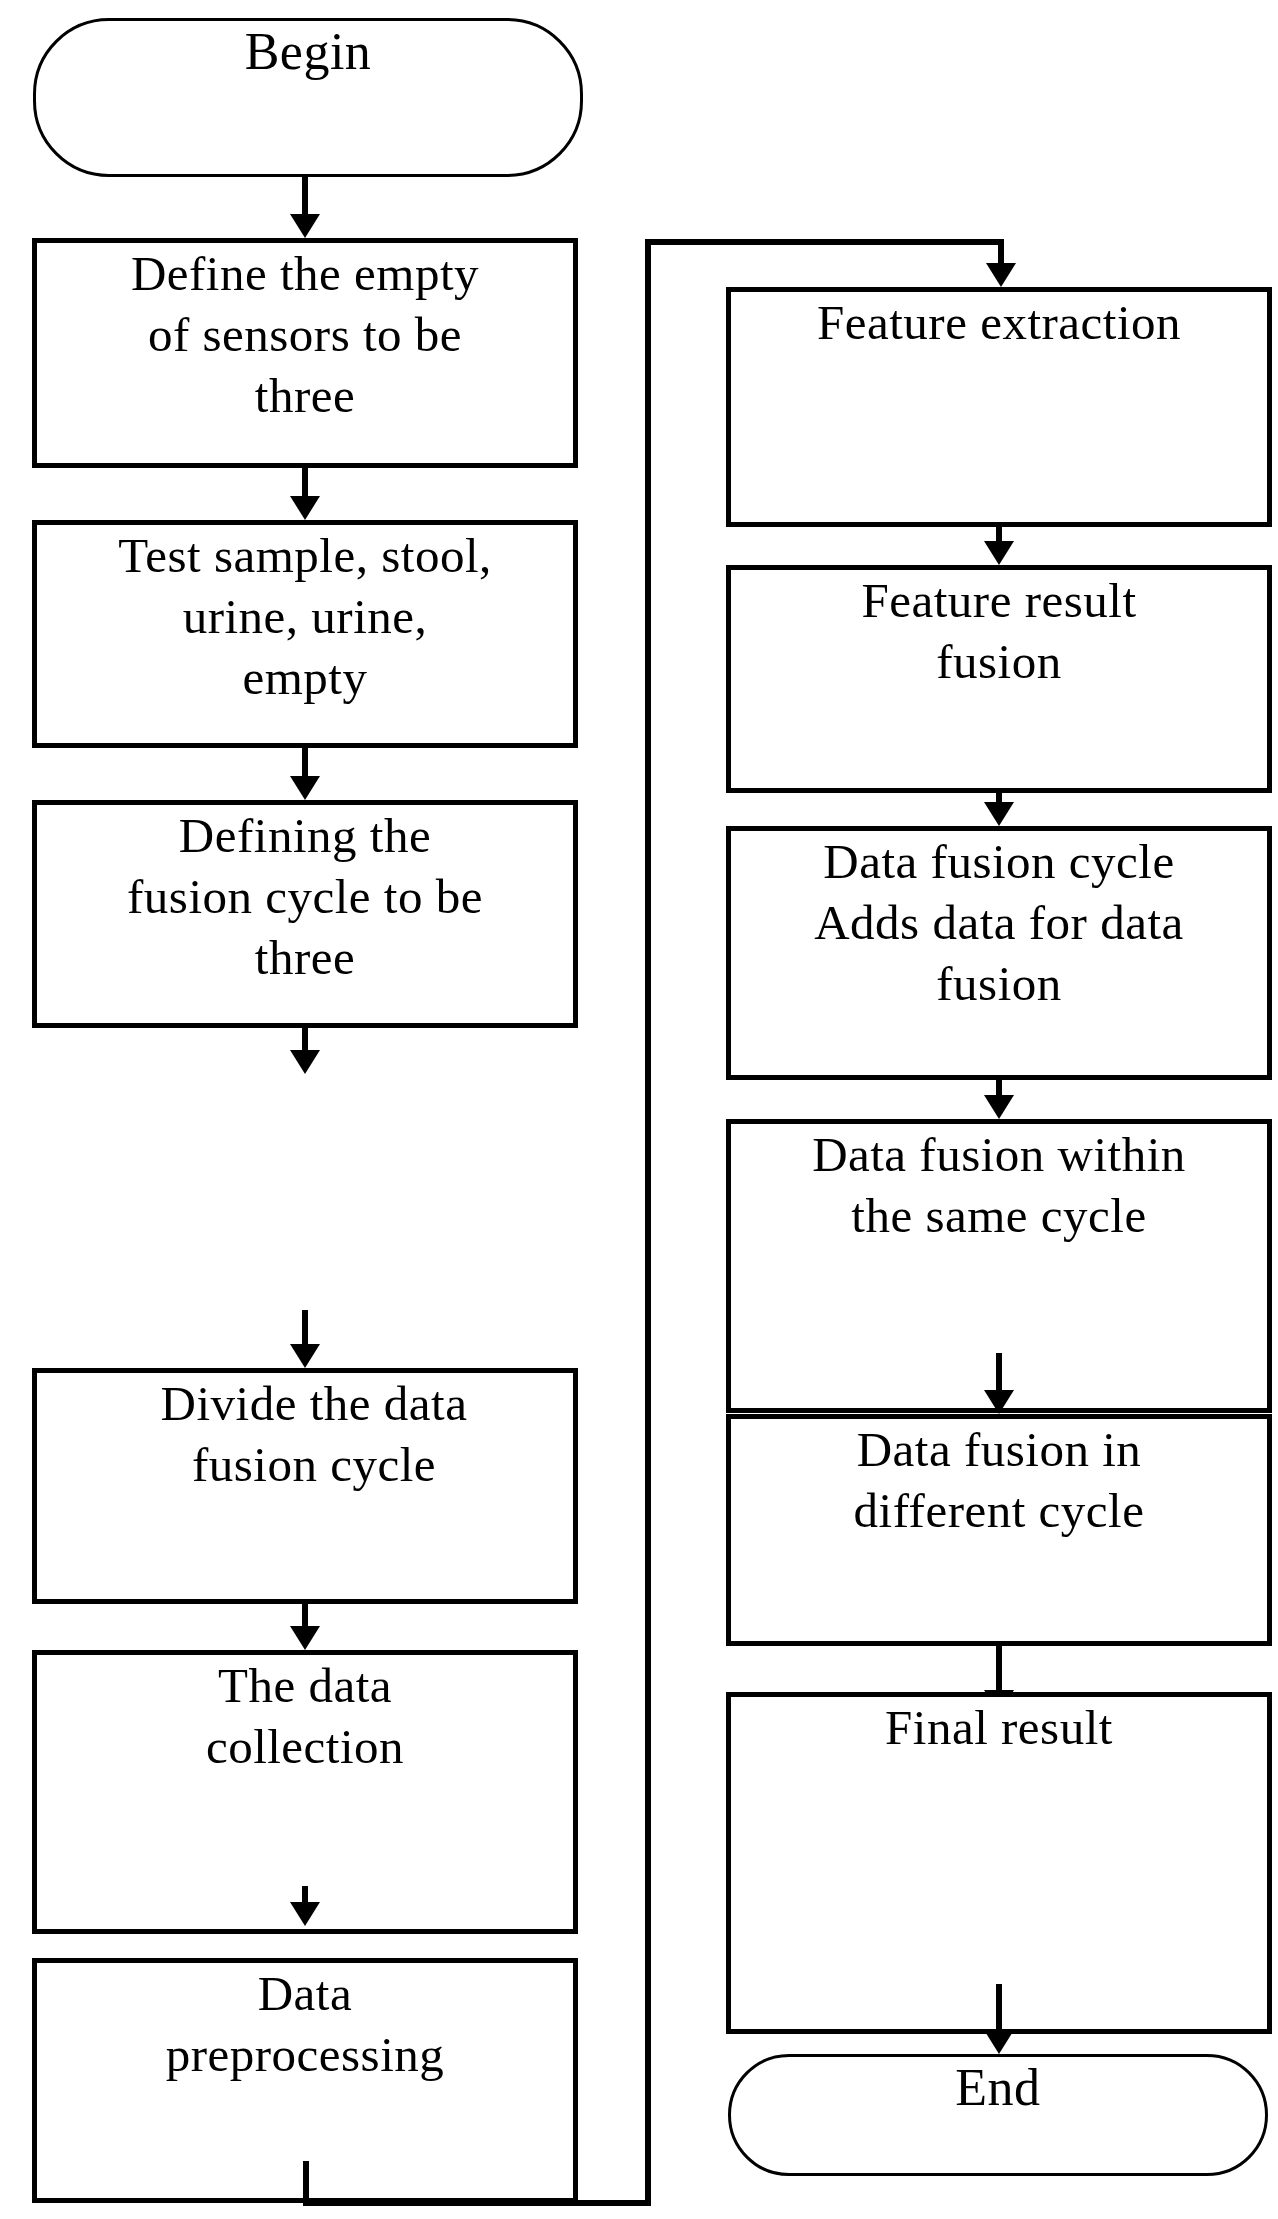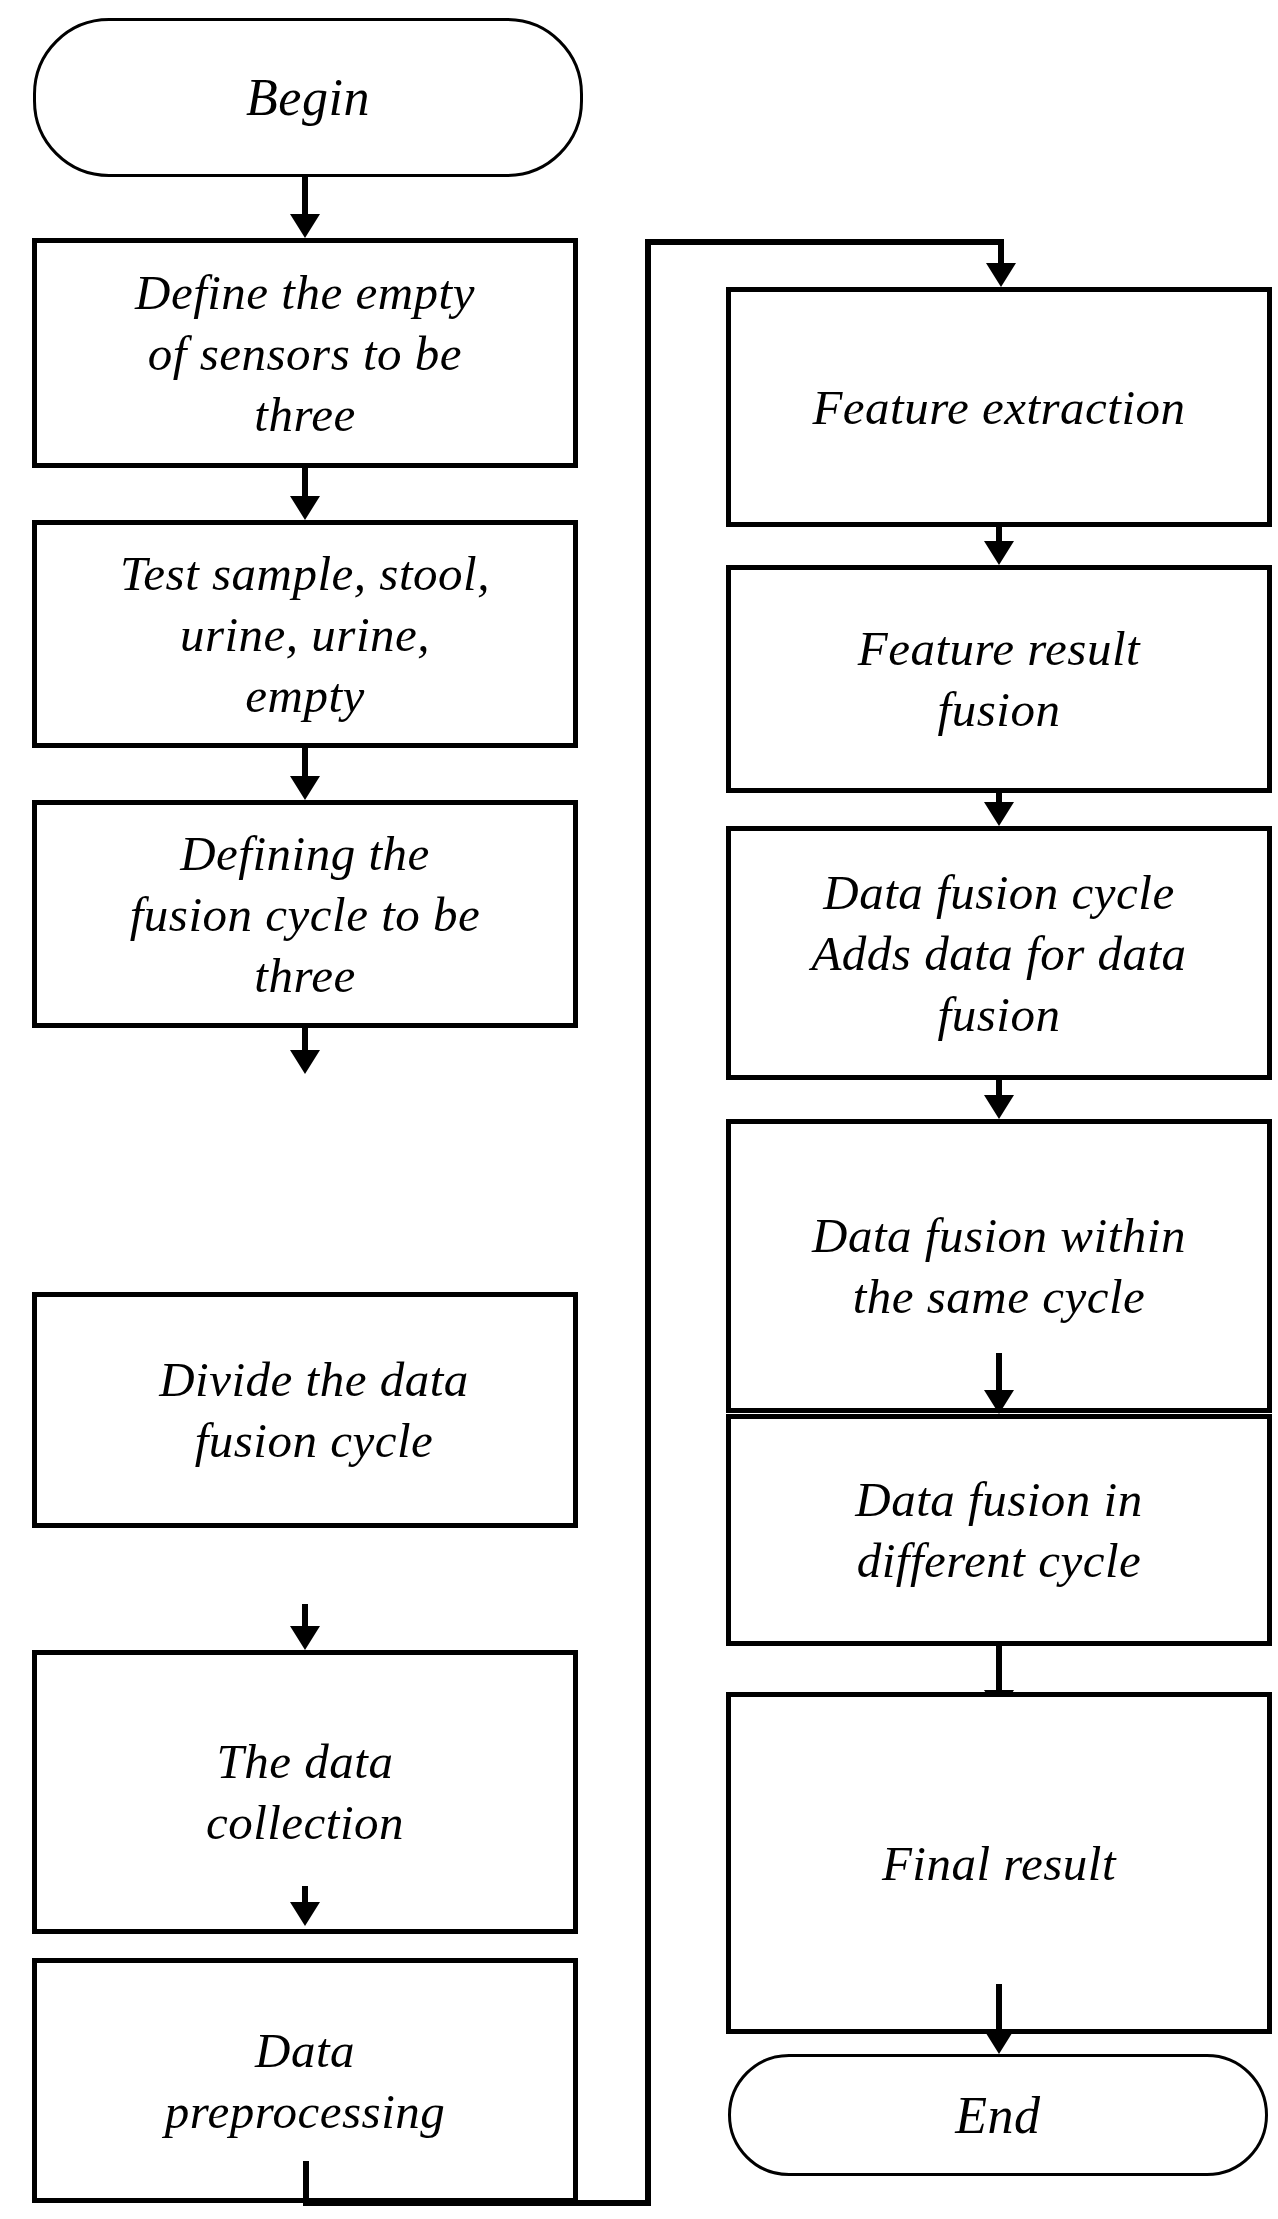--- a/index.html
+++ b/index.html
@@ -13,24 +13,22 @@
   }
   
   .box{
     position:absolute;
     left:32px;
     width:546px;
     border:5px solid #000;
     background:#fff;
     box-sizing:border-box;
     display:flex;
-    align-items:center;
     justify-content:center;
     text-align:center;
-    font-style:italic;
   }
   .rcol{left:726px;}
   .lbl{
     white-space:pre-line;
     font-size:49px;
     line-height:61px;
     letter-spacing:0.5px;
   }
   
   .pill{
@@ -59,21 +57,21 @@
   .seg{
     position:absolute;
     background:#000;
   }
   
   #begin{left:33px;top:18px;width:550px;height:159px;}
   #l1{top:238px;height:230px;}
   #l2{top:520px;height:228px;}
   #l3{top:800px;height:228px;}
   #l4{top:1074px;height:236px;}
-  #l5{top:1292px;height:236px;padding-left:18px;}
+  #l5{top:1368px;height:236px;padding-left:18px;}
   #l6{top:1650px;height:284px;}
   #l7{top:1926px;height:245px;margin-top:32px;}
   #r1{top:287px;height:240px;}
   #r2{top:565px;height:228px;}
   #r3{top:826px;height:254px;}
   #r4{top:1119px;height:294px;}
   #r5{top:1414px;height:232px;}
   #r6{top:1692px;height:342px;}
   #end{left:728px;top:2054px;width:540px;height:122px;}
   

